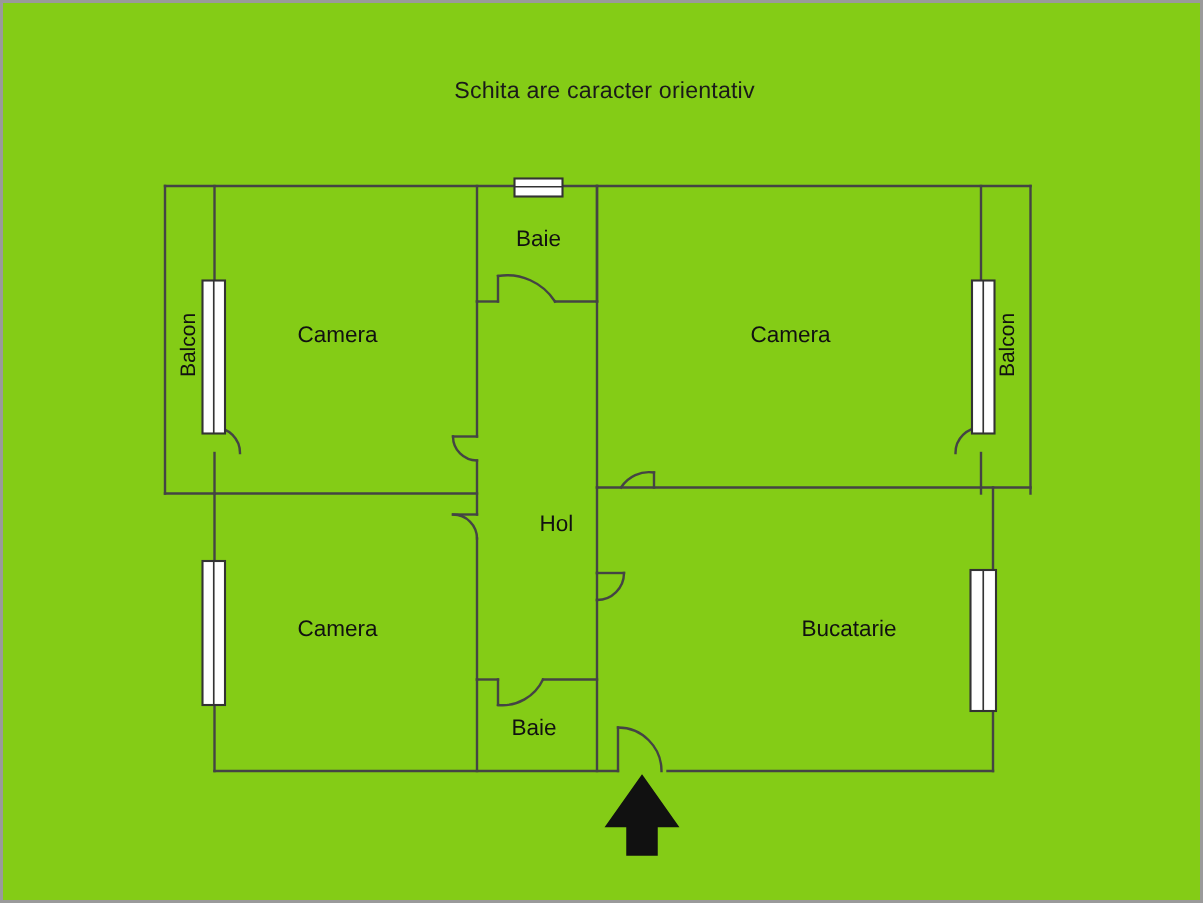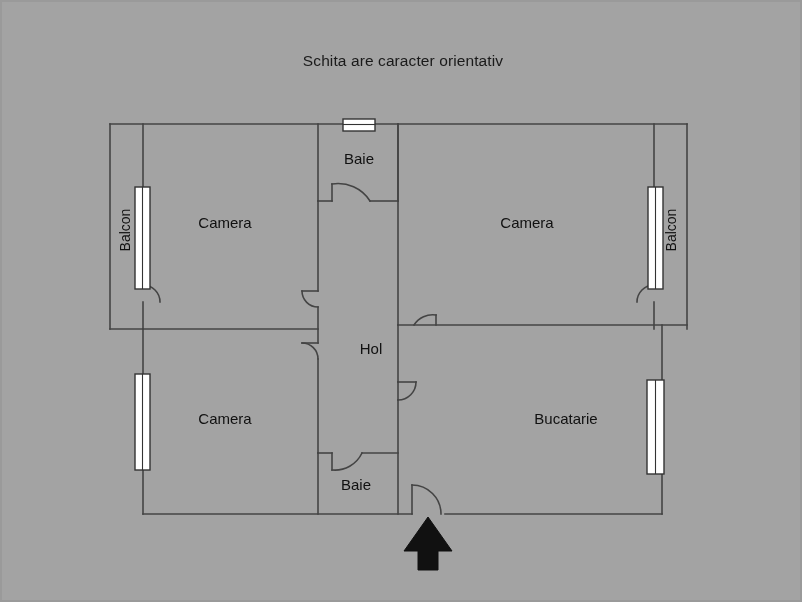--- a/index.html
+++ b/index.html
@@ -12,21 +12,21 @@
     height: 602px;
     font-family: "Liberation Sans", sans-serif;
     overflow: hidden;
   }
   #page {
     position: relative;
     width: 802px;
     height: 602px;
     box-sizing: border-box;
     border: 2px solid #9a9a9a;
-    background: #a3a3a3;
+    background: #84cc16;
   }
   #plan-title {
     position: absolute;
     left: 0;
     top: 50px;
     width: 802px;
     text-align: center;
     font-size: 15.5px;
     color: #1a1a1a;
     letter-spacing: 0.1px;

